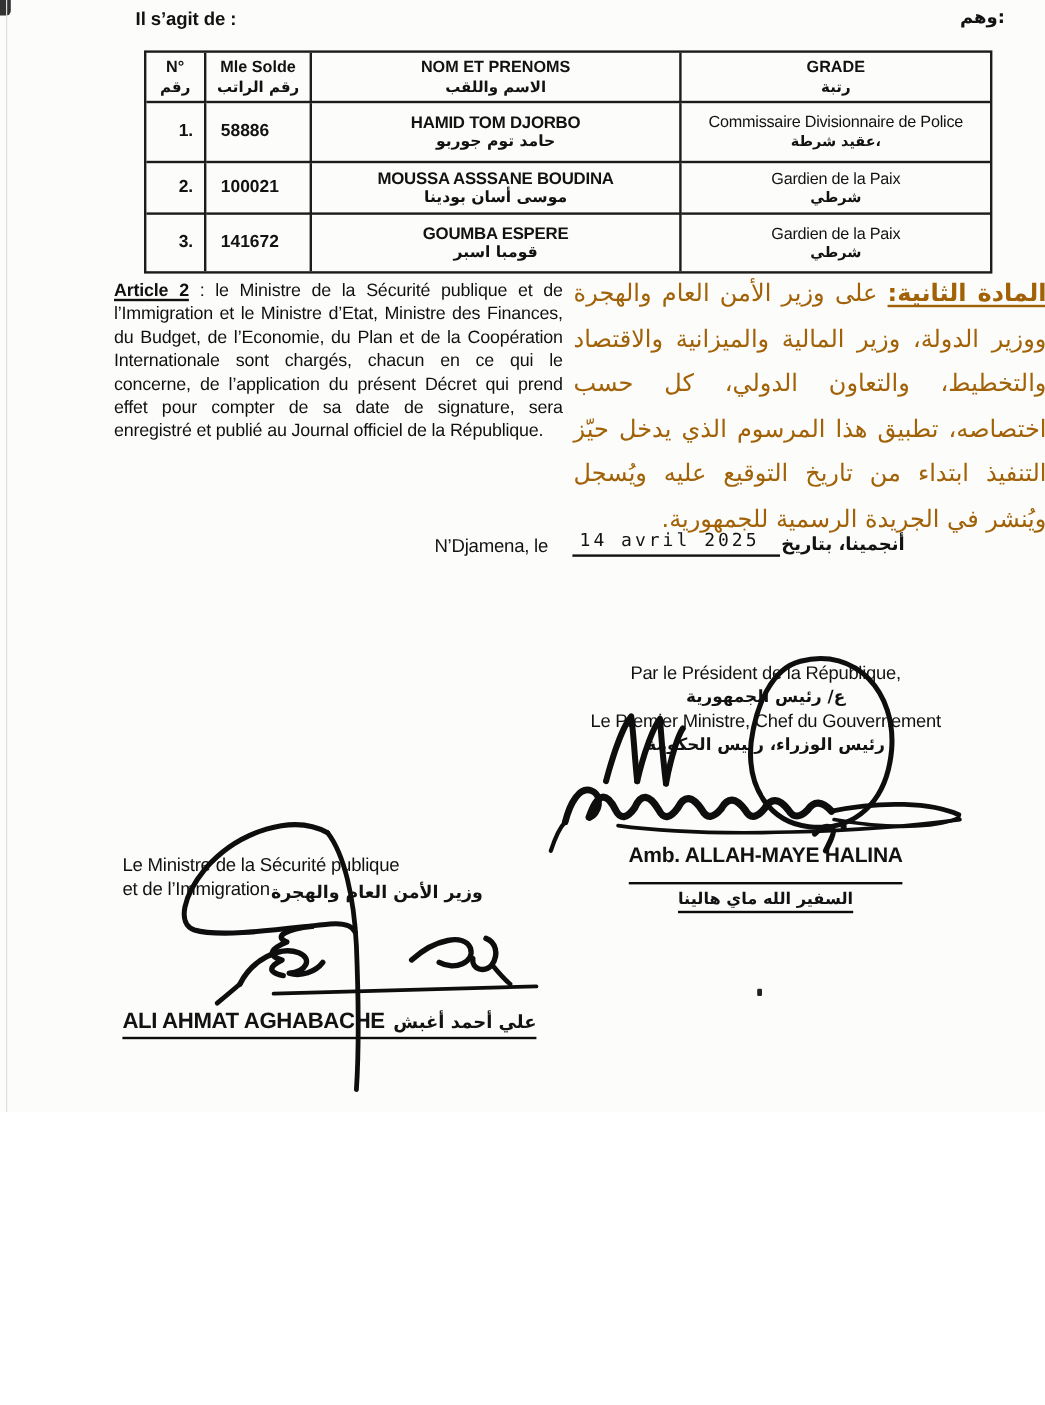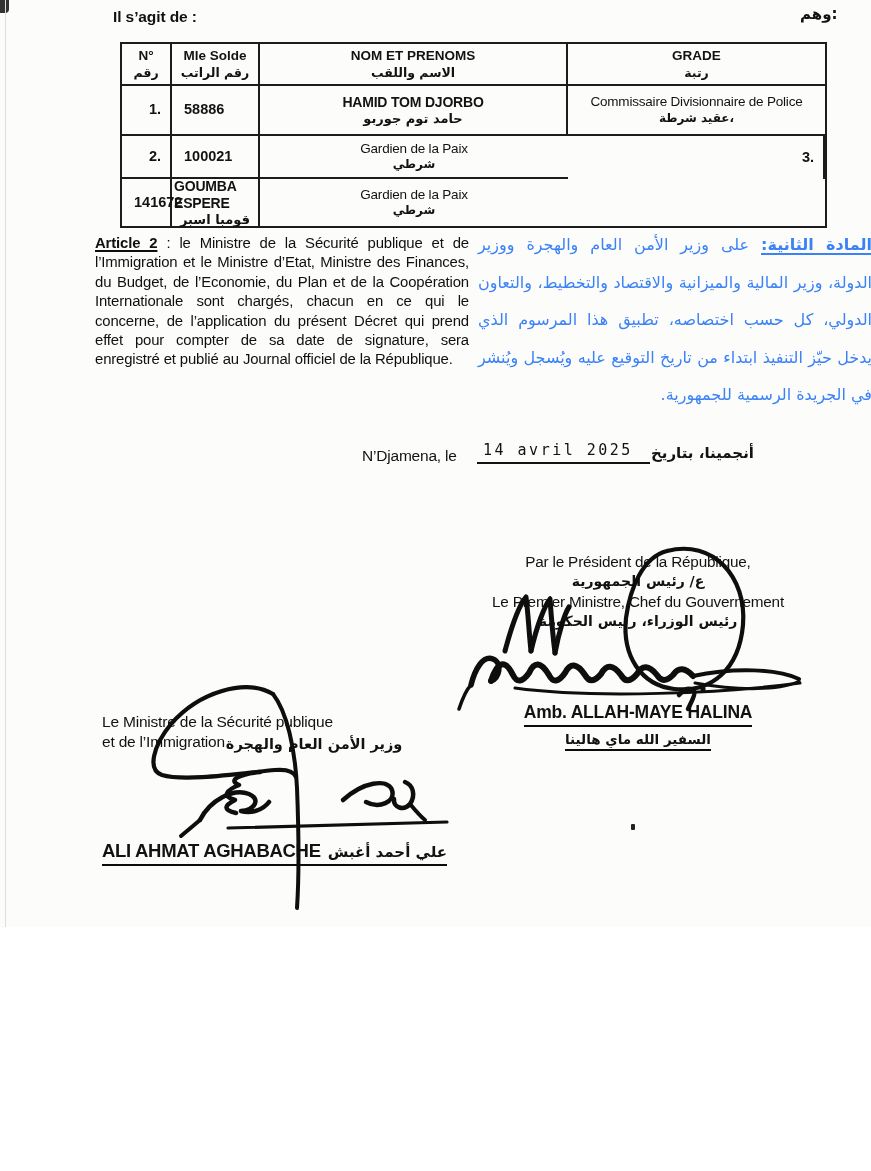--- a/index.html
+++ b/index.html
@@ -42,40 +42,40 @@
   
   #article-fr{
     left:95px;top:234px;width:374px;
     font-size:14.9px;line-height:19.4px;text-align:justify;
     letter-spacing:-0.15px;color:#101010;
   }
   #article-fr .lbl{font-weight:700;text-decoration:underline;text-decoration-thickness:2px;text-underline-offset:2px;}
   #article-ar{
     left:478px;top:226px;width:394px;
     direction:rtl;text-align:justify;
-    font-size:16px;line-height:37.5px;color:#3b82f6;
+    font-size:20px;line-height:37.5px;color:#a16207;
     font-family:"DejaVu Sans",sans-serif;
   }
   #article-ar .lbl{font-weight:700;text-decoration:underline;text-decoration-thickness:1.5px;text-underline-offset:3px;}
   
   #date-fr{left:362px;top:447px;font-size:15.5px;letter-spacing:-0.2px;}
   #date-value{
     left:477px;top:441px;width:167px;border-bottom:2px solid #111;
     font-family:"DejaVu Sans Mono","Liberation Mono",monospace;
     font-size:15px;letter-spacing:2.5px;padding:0 0 3px 6px;font-weight:500;
   }
   #date-ar{left:651px;top:444px;font-size:15px;font-weight:700;}
   
   #sig-right-titles{left:452px;top:552px;width:372px;text-align:center;}
   #sig-right-titles .fr{font-size:15.3px;line-height:19px;letter-spacing:-0.2px;display:block;}
   #sig-right-titles .arl{font-size:14px;line-height:21px;font-weight:700;display:block;}
   #sig-right-name{left:452px;top:702px;width:372px;text-align:center;}
   #sig-right-name .nm{
     display:inline-block;font-size:17.5px;font-weight:700;letter-spacing:-0.2px;
-    border-bottom:2.5px solid #0c0c0c;padding-bottom:2px;
+    border-bottom:2.5px solid #0c0c0c;padding-bottom:12px;
   }
   #sig-right-name .nm-ar{
     display:inline-block;font-size:13.5px;font-weight:700;
     border-bottom:2px solid #0c0c0c;padding-bottom:2px;margin-top:4px;
   }
   
   #sig-left-titles{left:102px;top:712px;width:330px;}
   #sig-left-titles .fr{font-size:15.5px;line-height:20px;letter-spacing:-0.2px;}
   #sig-left-titles .l2{display:flex;align-items:flex-end;gap:1px;}
   #sig-left-titles .arl{font-size:14.5px;font-weight:700;}
@@ -129,20 +129,24 @@
       <span class="name-fr">HAMID TOM DJORBO</span>
       <span class="name-ar ar">حامد توم جوربو</span>
     </div>
     <div class="tcell last-col">
       <span class="grade-fr">Commissaire Divisionnaire de Police</span>
       <span class="grade-ar ar">عقيد شرطة،</span>
     </div>
 
     <div class="tcell cell-num">2.</div>
     <div class="tcell cell-mle">100021</div>
+    <div class="tcell">
+      <span class="name-fr">MOUSSA ASSSANE BOUDINA</span>
+      <span class="name-ar ar">موسى أسان بودينا</span>
+    </div>
     <div class="tcell last-col">
       <span class="grade-fr">Gardien de la Paix</span>
       <span class="grade-ar ar">شرطي</span>
     </div>
 
     <div class="tcell cell-num last-row">3.</div>
     <div class="tcell cell-mle last-row">141672</div>
     <div class="tcell last-row">
       <span class="name-fr">GOUMBA ESPERE</span>
       <span class="name-ar ar">قومبا اسبر</span>

